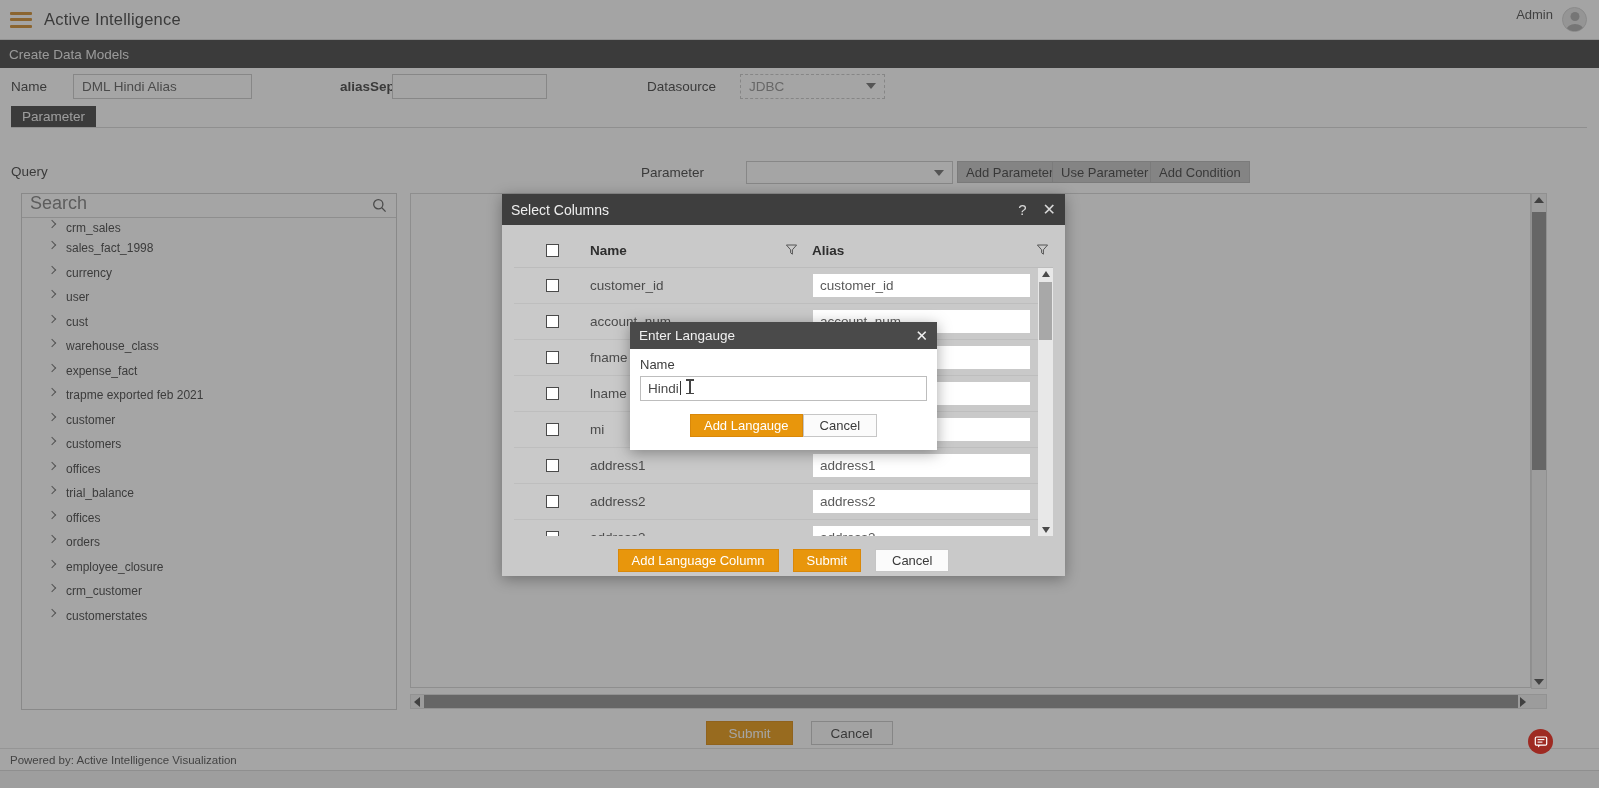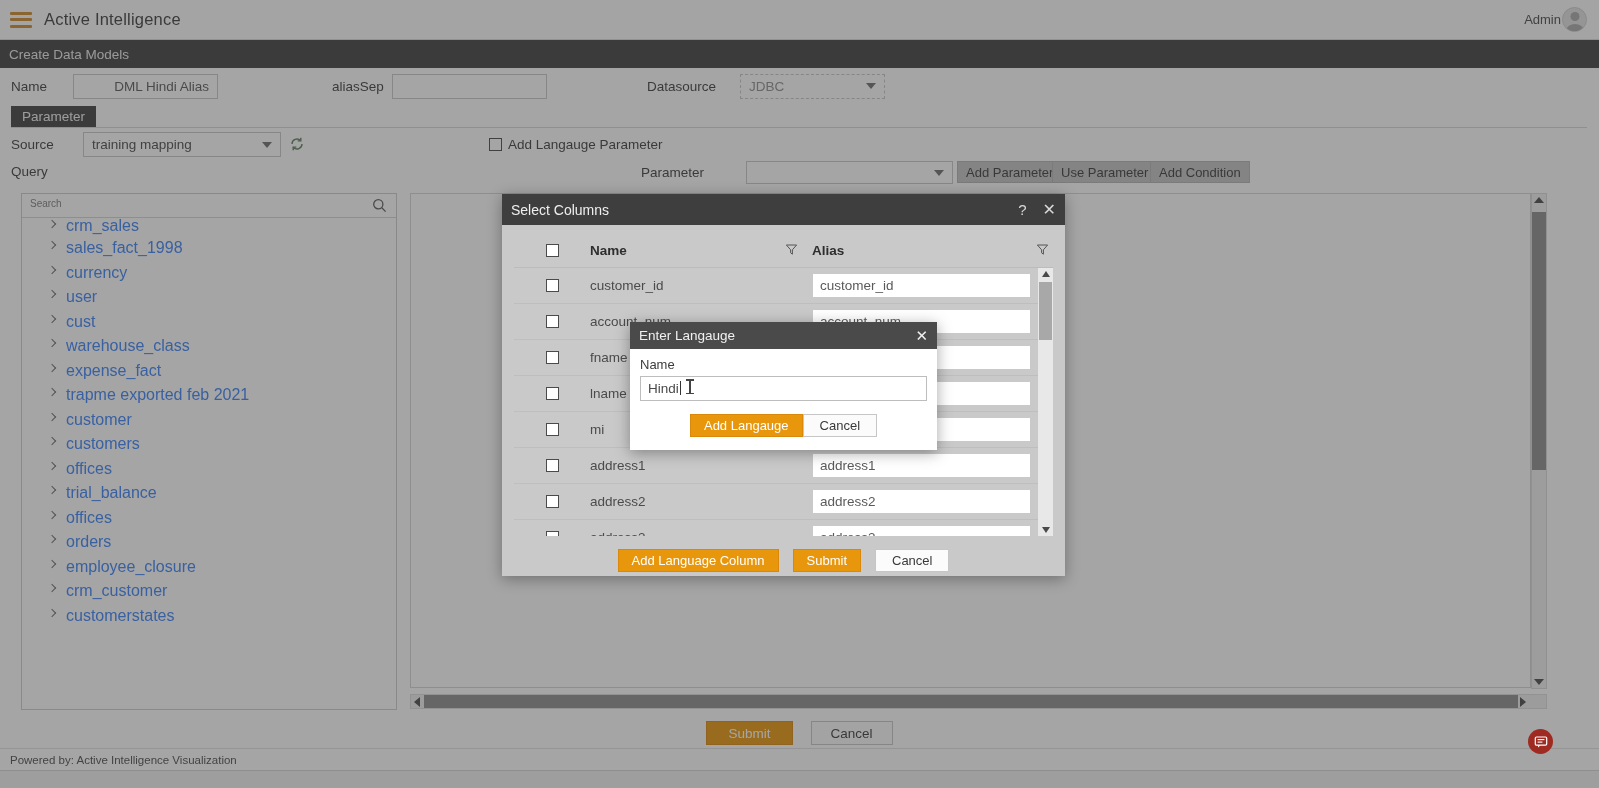--- a/index.html
+++ b/index.html
@@ -32,21 +32,21 @@
   }
   .hamburger {
     width: 22px; height: 16px; margin-left: 10px; margin-right: 12px;
     display: flex; flex-direction: column; justify-content: space-between;
     cursor: pointer;
   }
   .hamburger i { display: block; height: 3px; background: #d08b2a; border-radius: 1px; }
   .app-title { font-size: 16.5px; color: #3c3c3c; letter-spacing: .2px; }
   .appbar-right {
     margin-left: auto; margin-right: 12px;
-    display: flex; align-items: center; gap: 1px;
+    display: flex; gap: 9px;
   }
   .admin-label { font-size: 13px; color: #4a4a4a; }
   .avatar {
     width: 25px; height: 25px; border-radius: 50%;
     background: #e2e2e2; border: 1px solid #cfcfcf;
     position: relative; overflow: hidden;
   }
   .avatar::before {
     content:""; position:absolute; left:50%; top:4px; width:9px; height:9px;
     transform: translateX(-50%); border-radius:50%; background:#a9a9a9;
@@ -69,22 +69,22 @@
     position: absolute; top: 68px; left: 0; right: 0; height: 36px;
     display: flex; align-items: center; font-size: 13.5px; color: #3c3c3c;
   }
   .lbl-name { margin-left: 11px; width: 62px; }
   .inp {
     background: #fff; border: 1px solid #c9c9c9;
     font-size: 13.5px; color: #5a5a5a; padding: 0 8px;
     height: 25px; line-height: 23px;
     font-family: "Liberation Sans", sans-serif;
   }
-  .inp-name { width: 145px; height: 25px; text-align: right; }
-  .lbl-aliassep { position: absolute; left: 332px; }
+  .inp-name { width: 179px; height: 25px; }
+  .lbl-aliassep { position: absolute; left: 340px; font-weight: bold; }
   .inp-aliassep { position: absolute; left: 392px; width: 155px; }
   .lbl-datasource { position: absolute; left: 647px; }
   .sel-datasource {
     position: absolute; left: 740px; width: 145px; height: 25px;
     background: #fff; border: 1px dashed #c6c6c6;
     display: flex; align-items: center; padding: 0 8px;
     color: #8e8e8e; font-size: 13.5px;
   }
   .caret {
     width: 0; height: 0; margin-left: auto;
@@ -149,29 +149,29 @@
   .treepanel {
     position: absolute; left: 21px; top: 193px; width: 376px; height: 517px;
     background: #fff; border: 1px solid #cdcdcd;
   }
   .searchbox {
     position: relative; height: 24px; border-bottom: 1px solid #d5d5d5;
     display: flex; align-items: center;
   }
   .searchbox input {
     border: 0; outline: 0; width: 100%; height: 22px;
-    padding: 0 28px 4px 8px; font-size: 10px; color: #0369a1;
+    padding: 0 28px 4px 8px; font-size: 18px; color: #0369a1;
     font-family: "Liberation Sans", sans-serif; background: transparent;
   }
   .searchbox input::placeholder { color: #7d7d7d; }
   .search-icon { position: absolute; right: 9px; top: 4px; }
   .treelist { height: 491px; overflow: hidden; padding-top: 0px; }
   .tree-item {
     display: flex; align-items: center; height: 24.5px;
-    padding-left: 44px; font-size: 16px; color: #3b82f6;
+    padding-left: 44px; font-size: 12px; color: #404040;
     cursor: pointer; position: relative;
   }
   .tree-item .chev {
     position: absolute; left: 27px; top: 6px;
     width: 6px; height: 6px;
     border-top: 1.6px solid #6b6b6b; border-right: 1.6px solid #6b6b6b;
     transform: rotate(45deg);
   }
   .tree-item.first { height: 18px; align-items: flex-end; padding-bottom:1px;}
   .tree-item.first .chev { top: 3px; }
@@ -377,36 +377,20 @@
         <span>JDBC</span>
         <span class="caret"></span>
       </div>
     </div>
 
     <div class="tabstrip">
       <span class="tab-param">Parameter</span>
     </div>
     <div class="tab-underline"></div>
 
-    <div class="formrow2">
-      <div class="lbl-source">Source</div>
-      <div class="sel-source">
-        <span>training mapping</span>
-        <span class="caret"></span>
-      </div>
-      <span class="refresh-icon">
-        <svg width="16" height="16" viewBox="0 0 16 16">
-          <path d="M3 8a5 5 0 0 1 8.5-3.5M13 8a5 5 0 0 1-8.5 3.5" fill="none" stroke="#5f7d5f" stroke-width="1.4"></path>
-          <path d="M11.8 1.8l0 3.1 -3.1 0" fill="none" stroke="#5f7d5f" stroke-width="1.4"></path>
-          <path d="M4.2 14.2l0 -3.1 3.1 0" fill="none" stroke="#5f7d5f" stroke-width="1.4"></path>
-        </svg>
-      </span>
-      <span class="chk chk-langparam"></span>
-      <span class="lbl-langparam">Add Langauge Parameter</span>
-    </div>
 
     <div class="lbl-query">Query</div>
 
     <div class="formrow3">
       <div class="lbl-parameter">Parameter</div>
       <div class="sel-parameter">
         <span></span>
         <span class="caret"></span>
       </div>
       <button class="btn-gray btn-addparam">Add Parameter</button>

